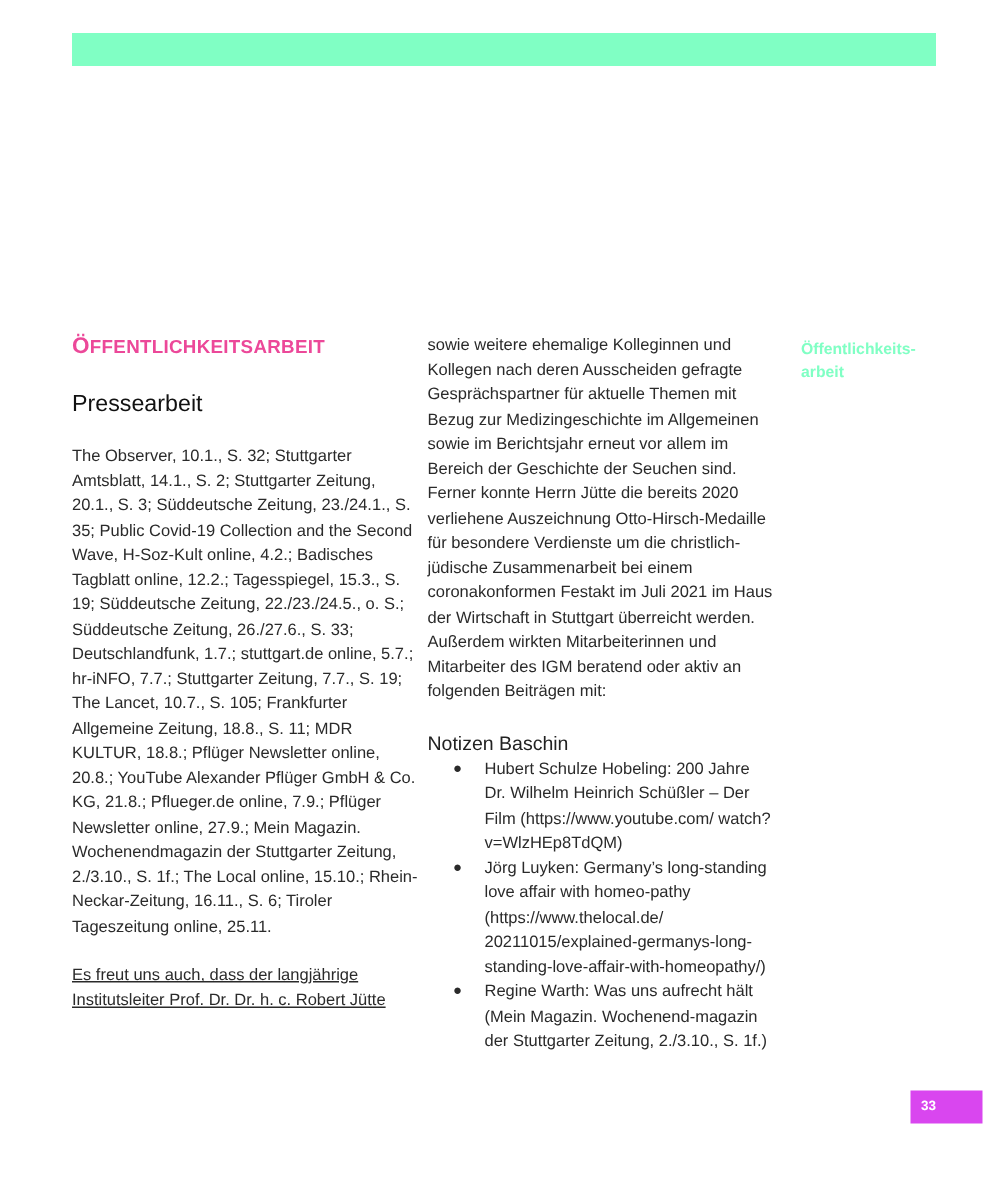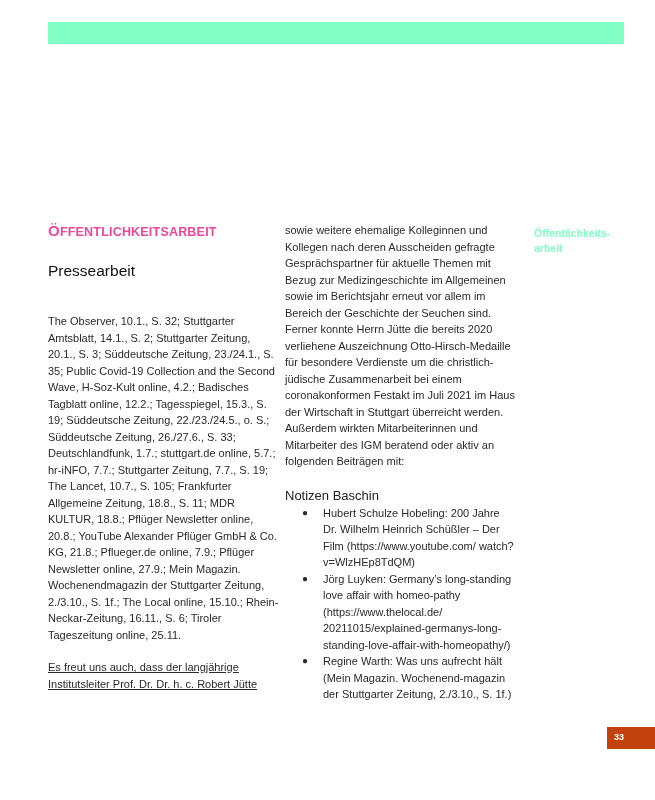--- a/index.html
+++ b/index.html
@@ -9,28 +9,28 @@
     }
     .top-bar { position: absolute; left: 48px; top: 22px; width: 576px; height: 22px; background: #80ffc4; }
     .col { position: absolute; font-size: 11px; line-height: 16.5px; }
     .col-left { left: 48px; top: 222px; width: 232px; }
     .col-mid { left: 285px; top: 222px; width: 230px; }
     .section-title { font-weight: bold; font-size: 12.5px; letter-spacing: 0.2px; margin: 0; line-height: 18px; color: #ec4899; }
     .section-title .cap { font-size: 15px; }
     .sub-title { font-weight: normal; font-size: 15.5px; margin: 20px 0 0 0; line-height: 20px; color: #111; }
     p { margin: 0; }
     .para-intro { margin-top: 20px; }
-    .para-list { margin-top: 32px; }
+    .para-list { margin-top: 16px; }
     .para-end { margin-top: 16px; text-decoration: underline; }
     .person { font-size: 13px; margin-top: 17px; line-height: 18px; color: #222; }
     ul.items { list-style: none; margin: 0; padding: 0; }
     ul.items li { position: relative; padding-left: 38px; }
     ul.items li .bullet { position: absolute; left: 17px; top: 0; font-size: 10px; }
     .margin-note { position: absolute; left: 534px; top: 226px; width: 110px; font-size: 10.5px; line-height: 15px; font-weight: bold; color: #80ffc4; }
-    .page-box { position: absolute; left: 607px; top: 727px; width: 48px; height: 22px; background: #c2410c; }
+    .page-box { position: absolute; left: 607px; top: 727px; width: 48px; height: 22px; background: #d946ef; }
     .page-num { position: absolute; left: 7px; top: 5px; font-size: 9px; font-weight: bold; color: #ffffff; }
   </style>
 </head>
 <body>
 
 <div class="top-bar"></div>
 
 <div class="col col-left">
   <h1 class="section-title"><span class="cap">Ö</span><span>FFENTLICHKEITSARBEIT</span></h1>
   <h2 class="sub-title">Pressearbeit</h2>

